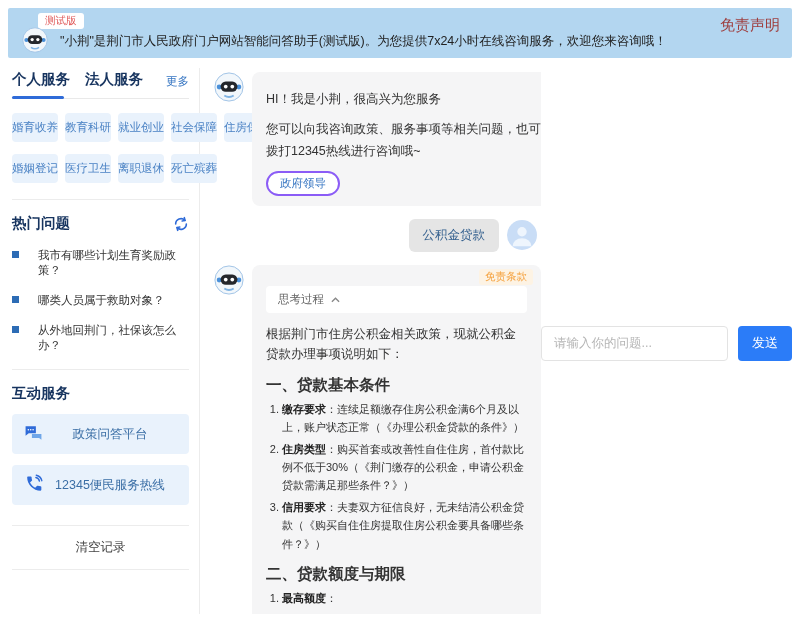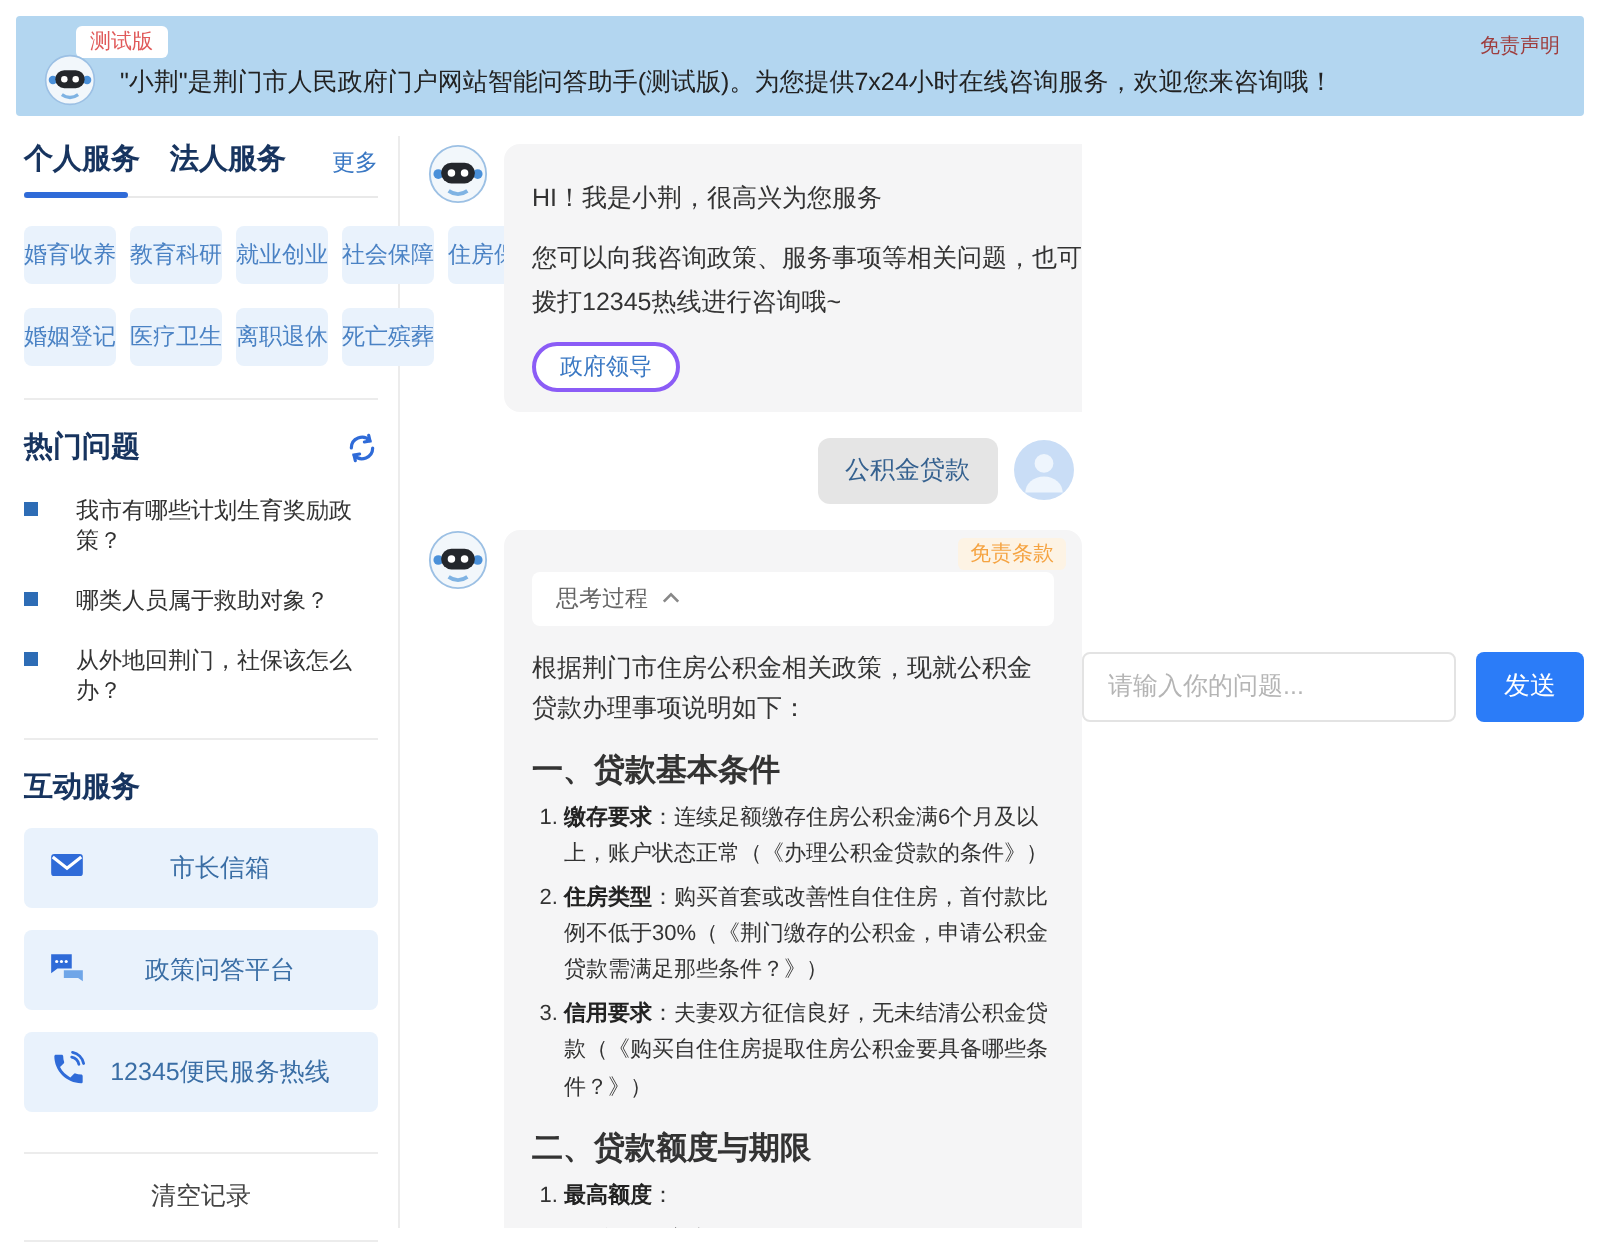--- a/index.html
+++ b/index.html
@@ -7,21 +7,21 @@
   body {
     font-family: "Liberation Sans", "DejaVu Sans", sans-serif;
     background:#fff; color:#333; overflow:hidden; font-size:12px;
   }
   
   .banner{ position:relative; margin:8px 8px 0; height:50px; background:#b3d6f0; border-radius:2px; }
   .beta-badge{ position:absolute; top:5px; left:30px; background:#fff; color:#e05a5a;
     font-size:10.5px; padding:1px 7px; border-radius:3px; }
   .banner-avatar{ position:absolute; left:14px; top:19px; width:26px; height:26px; }
   .banner-text{ position:absolute; left:52px; top:25px; font-size:12.5px; color:#222; }
-  .disclaimer-link{ position:absolute; right:12px; top:8px; font-size:10px; color:#9e3d3d; cursor:pointer;text-align:center; }
+  .disclaimer-link{ position:absolute; right:12px; top:8px; font-size:15px; color:#9e3d3d; cursor:pointer;text-align:center; }
 
   
   .main{ display:flex; margin:10px 8px 0; height:546px; }
   .sidebar{ width:192px; flex:none; border-right:1px solid #ececec; padding:2px 10px 0 4px; }
   .chat-col{ flex:1; min-width:0; display:flex; flex-direction:row; padding:4px 0 0 14px; }
 
   
   .tabs-row{ display:flex; align-items:flex-end; border-bottom:1px solid #e9e9e9; }
   .tab{ font-size:14.5px; font-weight:bold; color:#17345f; margin-right:15px; padding-bottom:9px; position:relative; cursor:pointer; }
   .tab.active::after{ content:""; position:absolute; left:0; right:6px; bottom:-1px; height:3px; background:#2f6bd8; border-radius:2px; }
@@ -136,29 +136,20 @@
       <span>从外地回荆门，社保该怎么办？</span>
     </div>
     <div class="hr"></div>
 
     <div class="sec-head">
       <span class="sec-title">互动服务</span>
     </div>
     <div class="ibtn">
       <span>
         <svg width="19" height="19" viewBox="0 0 24 24">
-          <rect x="2" y="5" width="20" height="14" rx="2" fill="#2f6bd8"></rect>
-          <path d="M3 7 L12 14 L21 7" stroke="#fff" stroke-width="2" fill="none"></path>
-        </svg>
-      </span>
-      <span class="lbl">市长信箱</span>
-    </div>
-    <div class="ibtn">
-      <span>
-        <svg width="19" height="19" viewBox="0 0 24 24">
           <path d="M2 4h13v9H6l-4 3z" fill="#2f6bd8"></path>
           <path d="M10 14h12v7l-3-2h-9z" fill="#6fa6e8"></path>
           <circle cx="5.5" cy="8.5" r="1" fill="#fff"></circle>
             <circle cx="8.5" cy="8.5" r="1" fill="#fff"></circle>
             <circle cx="11.5" cy="8.5" r="1" fill="#fff"></circle>
         </svg>
       </span>
       <span class="lbl">政策问答平台</span>
     </div>
     <div class="ibtn">

